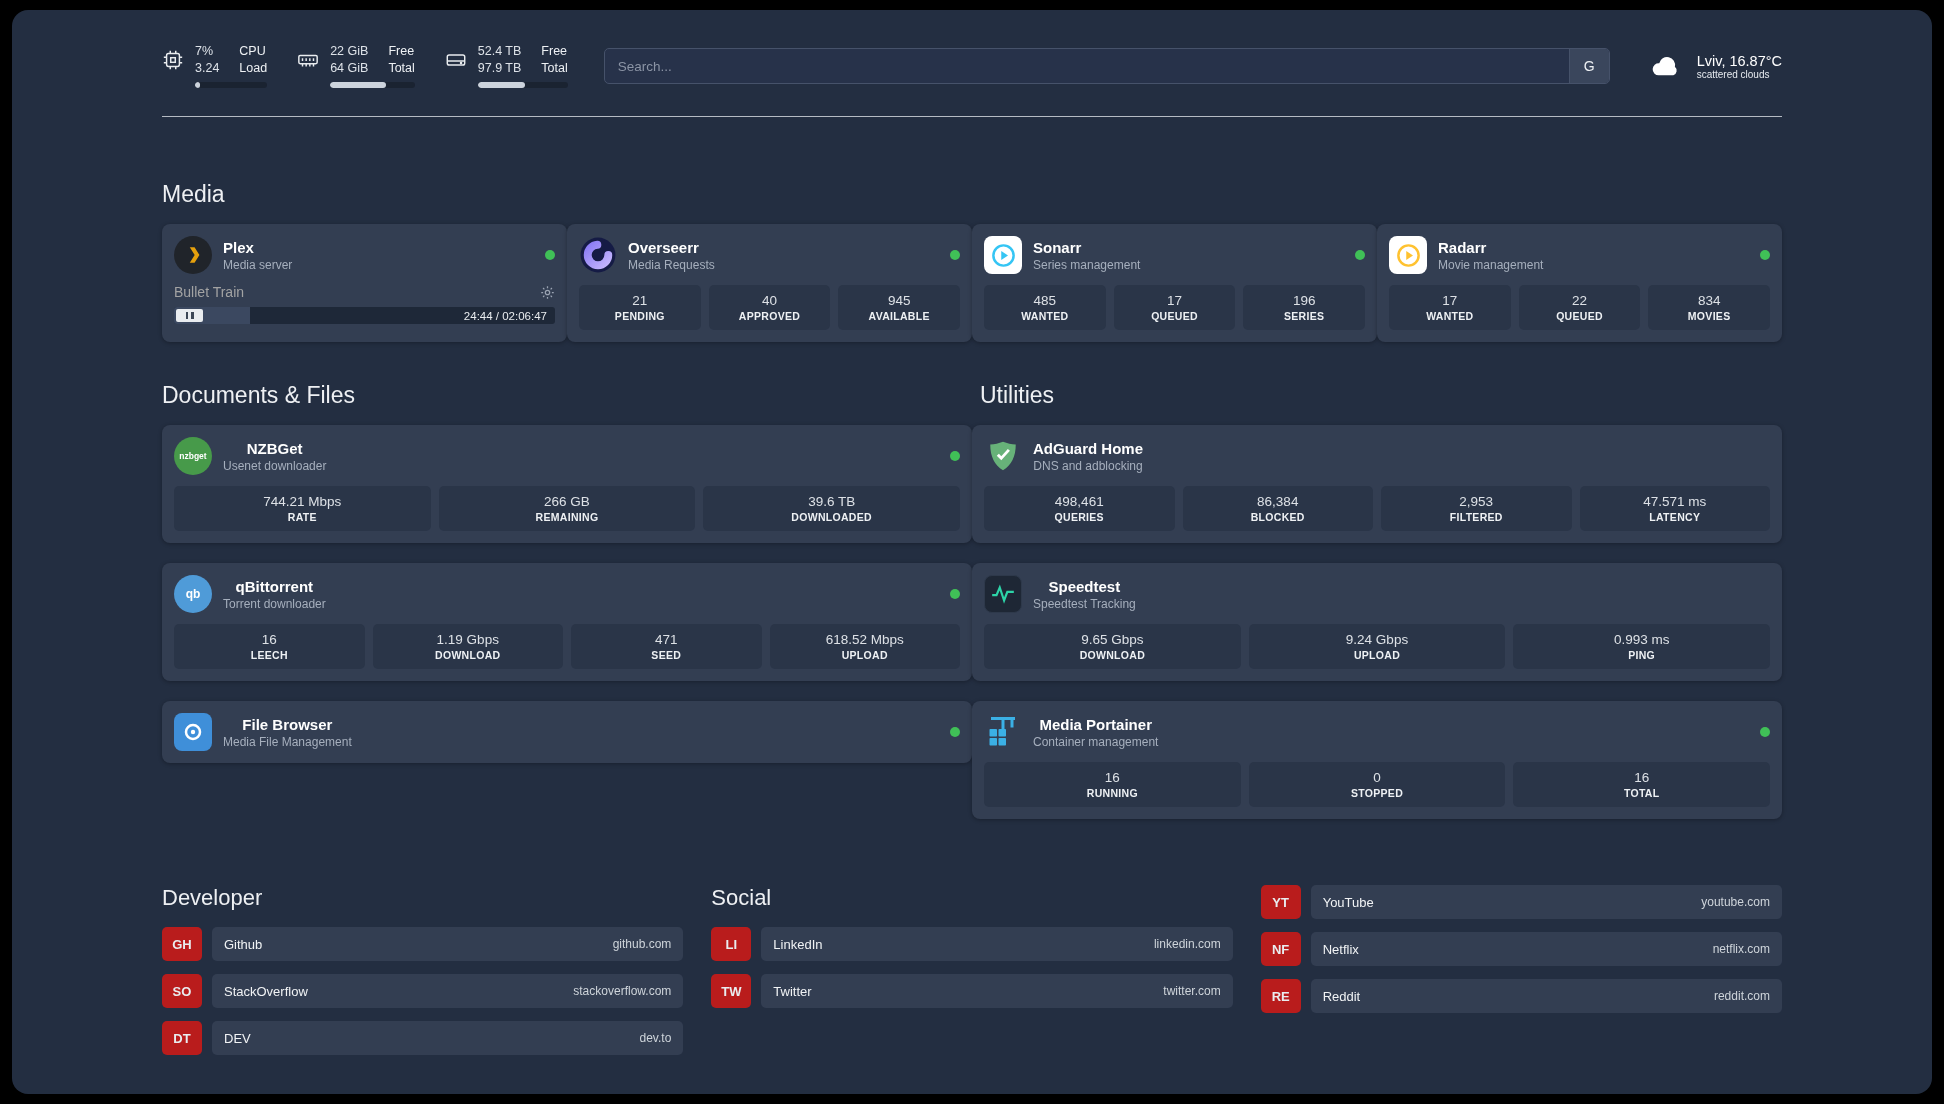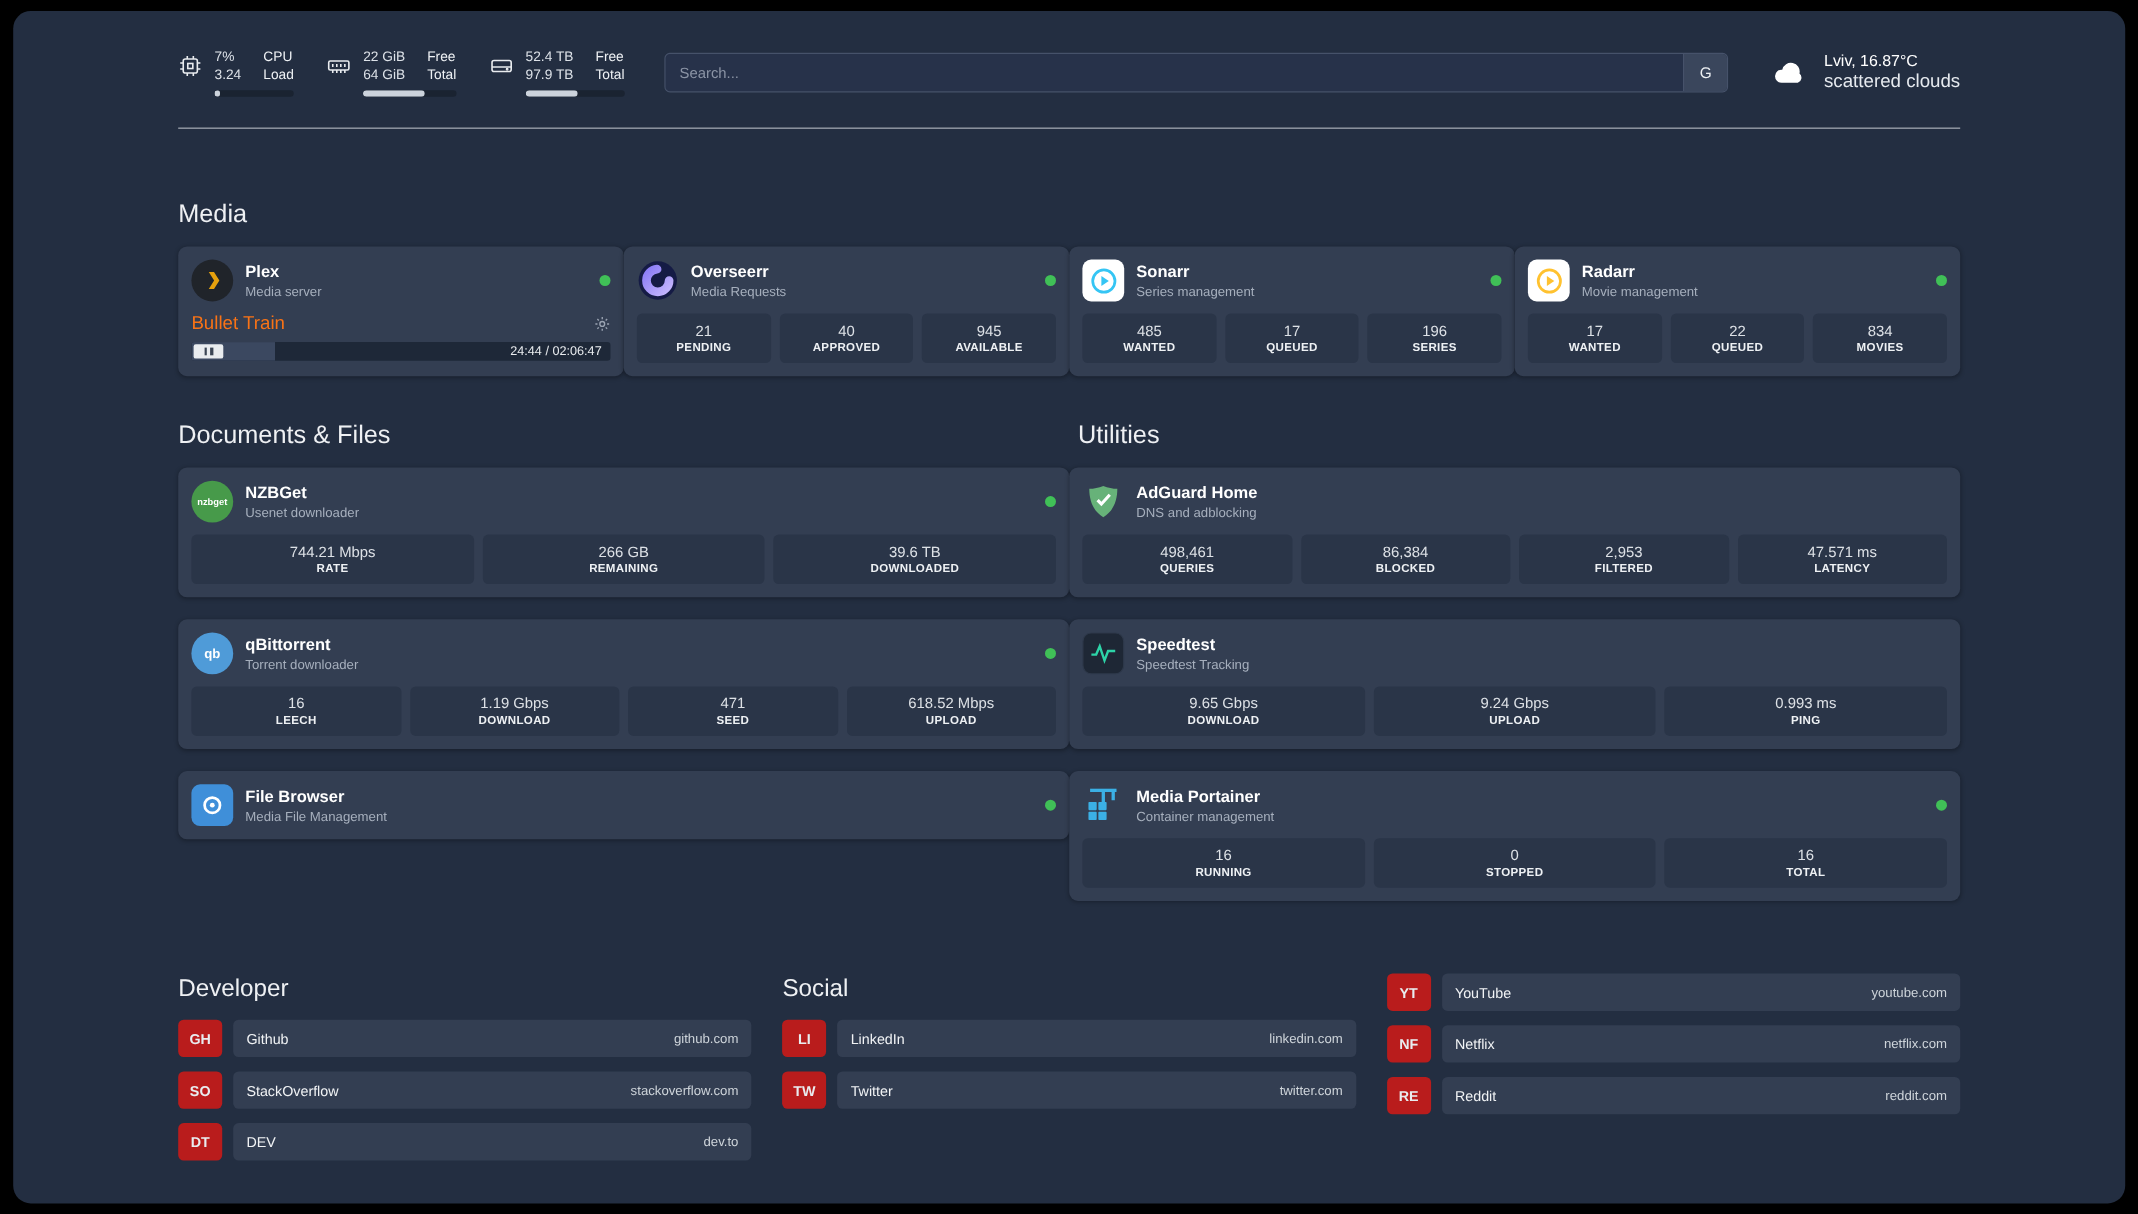--- a/index.html
+++ b/index.html
@@ -15,29 +15,29 @@
   .sysgrid { display:grid; grid-template-columns:auto auto; column-gap:20px; row-gap:1px; font-size:12.5px; color:#dde2e8; line-height:1.25; }
   .syslabel { color:#eef1f4; }
   .sysbar { margin-top:6px; height:6px; background:#1a2331; border-radius:3px; overflow:hidden; }
   .sysbar .fill { height:100%; background:#ccd3dc; border-radius:3px; }
   .search { flex:1; display:flex; height:36px; border:1px solid #46526a; border-radius:5px; overflow:hidden; background:#27324a; margin:0 6px; }
   .search input { flex:1; background:transparent; border:0; outline:0; color:#dee2e6; padding:0 13px; font-size:13.5px; }
   .search input::placeholder { color:#8b94a5; }
   .search button { width:40px; background:#3a465c; border:0; border-left:1px solid #46526a; color:#eef1f4; font-size:14px; cursor:pointer; font-family:inherit; }
   .weather { display:flex; align-items:center; gap:11px; color:#fff; }
   .weather .loc { font-size:14.5px; }
-  .weather .cond { font-size:17px; color:#e6eaef; }
+  .weather .cond { font-size:10px; color:#e6eaef; }
   .divider { height:1px; background:#cfd4db; opacity:.85; margin-top:28px; }
 
   
   .section-title { font-size:23px; color:#eef0f3; font-weight:500; }
   .media-title { margin-top:64px; margin-bottom:16px; }
   .media-grid { display:grid; grid-template-columns:repeat(4,1fr); }
   .mid-titles { display:grid; grid-template-columns:1fr 1fr; gap:16px; margin-top:40px; margin-bottom:16px; }
-  .mid-grid { display:grid; grid-template-columns:1fr 1fr; align-items:start; }
+  .mid-grid { display:grid; grid-template-columns:1fr 1fr; align-items:start;text-align:center; }
   .col { display:flex; flex-direction:column; gap:20px; }
 
   
   .card { background:#333e52; border-radius:8px; padding:12px; box-shadow:0 1px 4px rgba(0,0,0,.3); cursor:pointer; }
   .card-head { display:flex; align-items:center; gap:11px; }
   .head-text { display:flex; flex-direction:column; gap:1px; }
   .app-name { font-size:15px; color:#fff; font-weight:700; line-height:1.2; }
   .app-desc { font-size:12px; color:#a6afbd; }
   .dot { width:10px; height:10px; border-radius:50%; background:#40c057; margin-left:auto; flex:0 0 auto; }
   .appicon { width:38px; height:38px; flex:0 0 auto; display:flex; align-items:center; justify-content:center; }
@@ -50,21 +50,21 @@
 
   .stats { display:grid; gap:8px; margin-top:11px; }
   .cols3 { grid-template-columns:repeat(3,1fr); }
   .cols4 { grid-template-columns:repeat(4,1fr); }
   .stat { background:#2a3548; border-radius:5px; min-height:45px; display:flex; flex-direction:column; align-items:center; justify-content:center; gap:2px; }
   .stat .v { font-size:13.5px; color:#dde1e6; }
   .stat .l { font-size:10.5px; font-weight:700; color:#eef1f4; letter-spacing:.3px; }
 
   
   .np-row { display:flex; align-items:center; margin-top:10px; }
-  .np-title { font-size:17px; color:#f97316; }
+  .np-title { font-size:14px; color:#a3a3a3; }
   .np-gear { margin-left:auto; display:flex; cursor:pointer; }
   .np-bar { position:relative; margin-top:7px; height:17px; background:#1e2838; border-radius:3px; overflow:hidden; }
   .np-fill { position:absolute; left:0; top:0; bottom:0; background:#3b4860; }
   .np-pause { position:absolute; left:2px; top:2px; bottom:2px; width:27px; background:#e9ecef; border-radius:2px; display:flex; align-items:center; justify-content:center; gap:3px; cursor:pointer; }
   .np-pause span { width:2.5px; height:7px; background:#3c4655; }
   .np-time { position:absolute; right:8px; top:0; bottom:0; display:flex; align-items:center; font-size:11.5px; color:#e9ecef; }
 
   
   .links-grid { display:grid; grid-template-columns:1fr 1fr 1fr; gap:28px; margin-top:66px; padding-bottom:36px; }
   .link-col-title { font-size:22px; color:#eef0f3; font-weight:500; margin-bottom:16px; }

